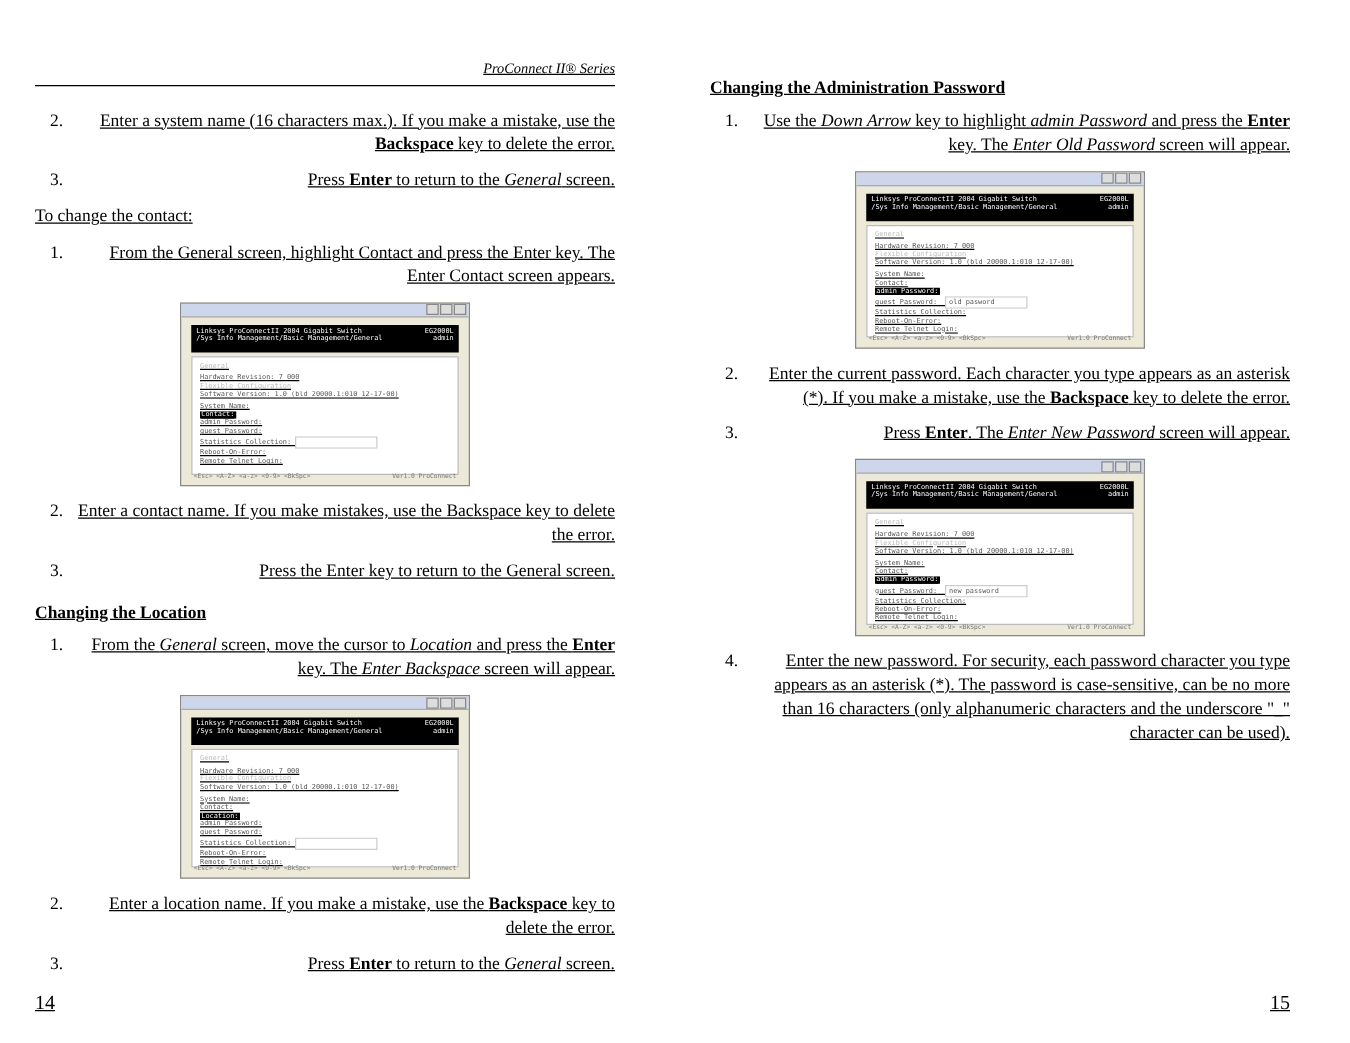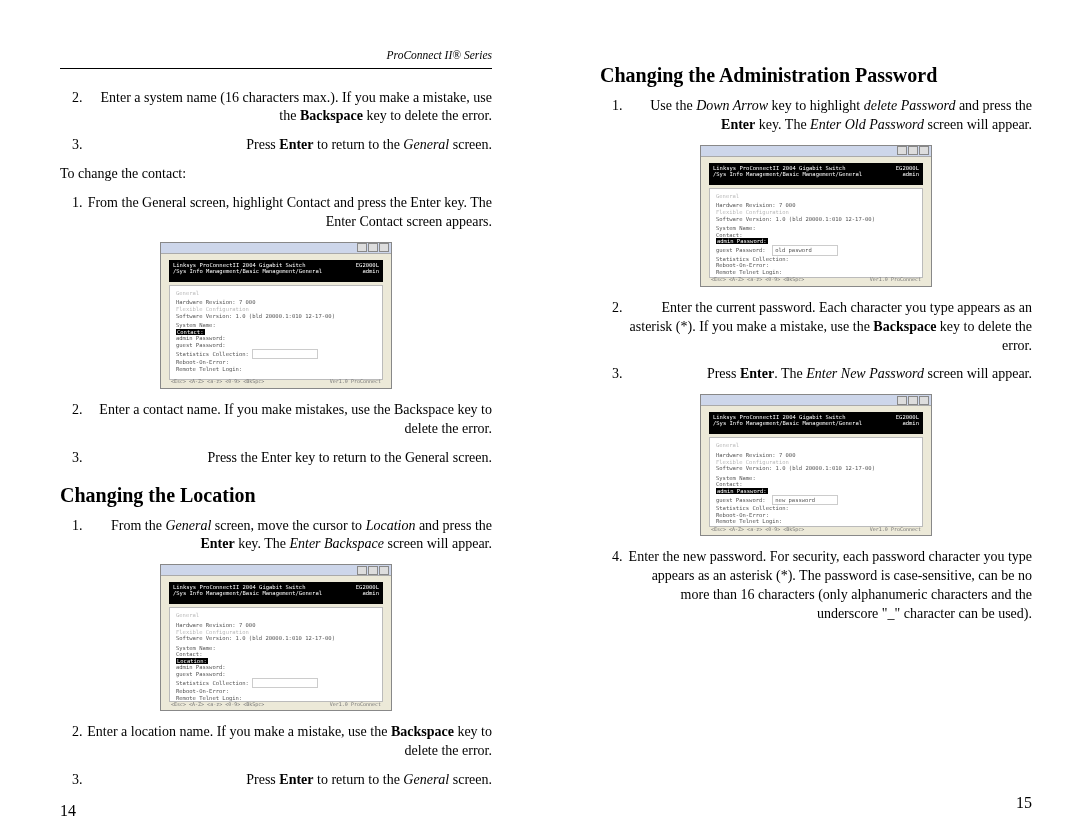--- a/index.html
+++ b/index.html
@@ -4,34 +4,34 @@
 <style>
   html,body { margin:0; padding:0; background:#fff; }
   body {
     width:1080px; height:834px;
     font-family: "Times New Roman", Times, serif;
     font-size:14px; color:#000; line-height:1.35;
     display:flex;
   }
   .page {
     flex:1 1 50%; box-sizing:border-box;
-    padding:48px 48px 20px 60px;
-    display:flex; flex-direction:column;
+    padding:48px 48px 20px 28px;
+    display:flex; flex-direction:column;text-decoration:underline;
   }
   .page-header {
     font-style:italic; font-size:11.5px; color:#000;
     border-bottom:1px solid #000;
     padding-bottom:4px; margin-bottom:14px;
   }
   .page-left .page-header { text-align:right; }
   .page-right .page-header { text-align:left; font-style:italic; }
   .content { flex:1 1 auto; }
   ol.step { margin:6px 0 10px 0; padding-left:26px; }
   ol.step li { margin-bottom:10px;text-align:right; }
-  .subhead { font-weight:bold; margin:14px 0 8px 0; font-size:20px;}
+  .subhead { font-weight:bold; margin:14px 0 8px 0; font-size:14px;}
   p.plain { margin:4px 0 10px 0; }
   .bold { font-weight:bold; }
   .ital { font-style:italic; }
   .page-num { font-size:16px; margin-top:auto; }
   .page-left .page-num { text-align:left; }
   .page-right .page-num { text-align:right; }
 
   
   .mini {
     width:230px; height:145px; margin:8px auto 12px auto;
@@ -190,21 +190,21 @@
   <div class="page-num">14</div>
 </div>
 
 <div class="page page-right">
   <div class="content">
 
     <div class="subhead">Changing the Administration Password</div>
 
     <ol class="step">
       <li>
-        <span>Use the </span><span class="ital">Down Arrow</span><span> key to highlight </span><span class="ital">delete Password</span><span> and press the </span><span class="bold">Enter</span><span>  key. The </span><span class="ital">Enter Old Password</span><span> screen will appear.</span>
+        <span>Use the </span><span class="ital">Down Arrow</span><span> key to highlight </span><span class="ital">admin Password</span><span> and press the </span><span class="bold">Enter</span><span>  key. The </span><span class="ital">Enter Old Password</span><span> screen will appear.</span>
       </li>
     </ol>
 
     <div class="mini mini-right">
       <div class="titlebar">
           <span></span>
           <span></span>
           <span></span>
         </div>
       <div class="banner">

